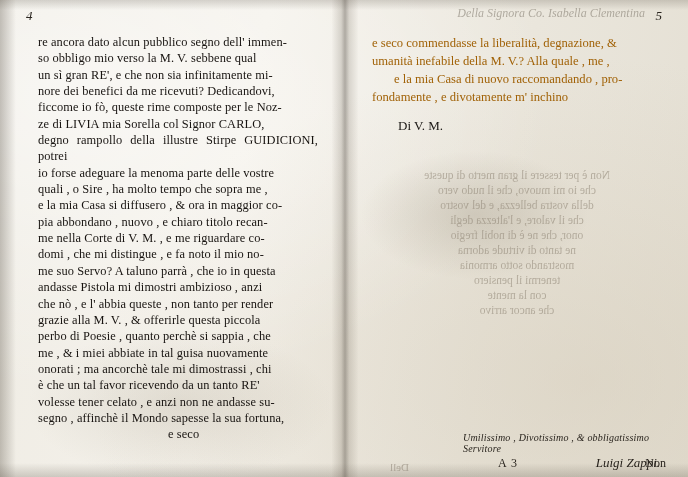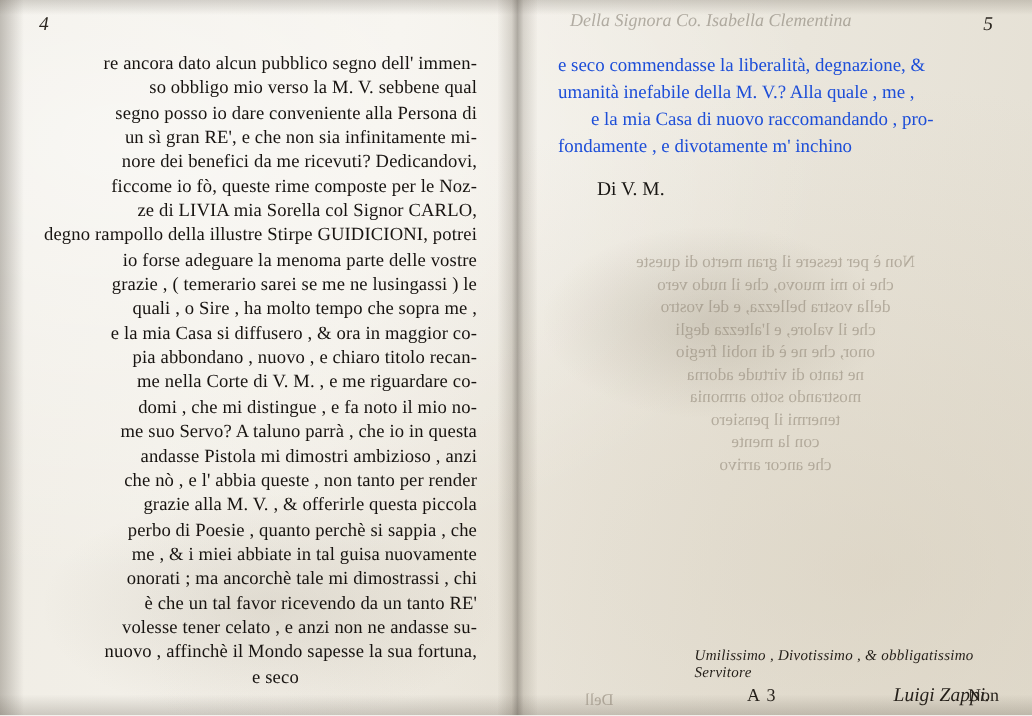--- a/index.html
+++ b/index.html
@@ -82,45 +82,46 @@
     width: 300px;
     font-size: 12.4px;
     line-height: 16.35px;
     text-align: justify;
     letter-spacing: 0.1px;
     color: #171310;
   }
   .left-col .ln { display: block; white-space: nowrap; }
   .left-col .ln.j {
     display: flex;
-    justify-content: flex-end;
+    justify-content: flex-start;
     white-space: normal;
+    margin-left: 20px;
   }
   .lastline { padding-left: 150px; }
 
   
   .right-header {
     position: absolute;
     left: 380px;
     top: 6px;
     width: 265px;
     font-size: 12px;
     font-style: italic;
     color: #7d766a;
-    text-align: left;
+    text-align: right;
     opacity: 0.55;
   }
   .right-col {
     position: absolute;
     left: 372px;
     top: 34px;
     width: 280px;
     font-size: 12.6px;
     line-height: 18px;
-    color: #1d4ed8;
+    color: #a16207;
   }
   .right-col .ln { display: block; white-space: nowrap; }
   .right-col .indent { padding-left: 22px; }
   .di-vm {
     position: absolute;
     left: 398px;
     top: 118px;
     font-size: 13px;
   }
 
@@ -201,44 +202,38 @@
   <div class="folio folio-left">4</div>
 
   <div class="left-col">
     <span class="ln j">
         <span>re ancora dato alcun pubblico segno dell' immen-</span>
       </span>
     <span class="ln j">
         <span>so obbligo mio verso la M. V. sebbene qual</span>
       </span>
     <span class="ln j">
-        <span>segno posso io dare conveniente alla Persona di</span>
-      </span>
-    <span class="ln j">
         <span>un sì gran RE', e che non sia infinitamente mi-</span>
       </span>
     <span class="ln j">
         <span>nore dei benefici da me ricevuti? Dedicandovi,</span>
       </span>
     <span class="ln j">
         <span>ficcome io fò, queste rime composte per le Noz-</span>
       </span>
     <span class="ln j">
         <span>ze di LIVIA mia Sorella col Signor CARLO,</span>
       </span>
     <span class="ln j">
         <span>degno rampollo della illustre Stirpe GUIDICIONI, potrei</span>
       </span>
     <span class="ln j">
         <span>io forse adeguare la menoma parte delle vostre</span>
       </span>
     <span class="ln j">
-        <span>grazie , ( temerario sarei se me ne lusingassi ) le</span>
-      </span>
-    <span class="ln j">
         <span>quali , o Sire , ha molto tempo che sopra me ,</span>
       </span>
     <span class="ln j">
         <span>e la mia Casa si diffusero , &amp; ora in maggior co-</span>
       </span>
     <span class="ln j">
         <span>pia abbondano , nuovo , e chiaro titolo recan-</span>
       </span>
     <span class="ln j">
         <span>me nella Corte di V. M. , e me riguardare co-</span>
@@ -267,21 +262,21 @@
     <span class="ln j">
         <span>onorati ; ma ancorchè tale mi dimostrassi , chi</span>
       </span>
     <span class="ln j">
         <span>è che un tal favor ricevendo da un tanto RE'</span>
       </span>
     <span class="ln j">
         <span>volesse tener celato , e anzi non ne andasse su-</span>
       </span>
     <span class="ln j">
-        <span>nuovo , affinchè il Mondo sapesse la sua fortuna,</span>
+        <span>segno , affinchè il Mondo sapesse la sua fortuna,</span>
       </span>
     <span class="ln lastline">e seco</span>
   </div>
 
   <div class="left-stain">Dell</div>
 
   <div class="folio folio-right">5</div>
   <div class="right-header">Della Signora Co. Isabella Clementina</div>
 
   <div class="right-col">

